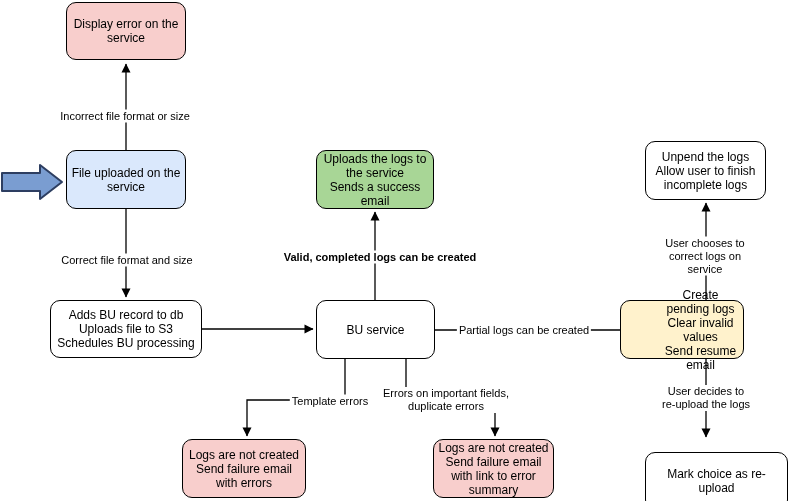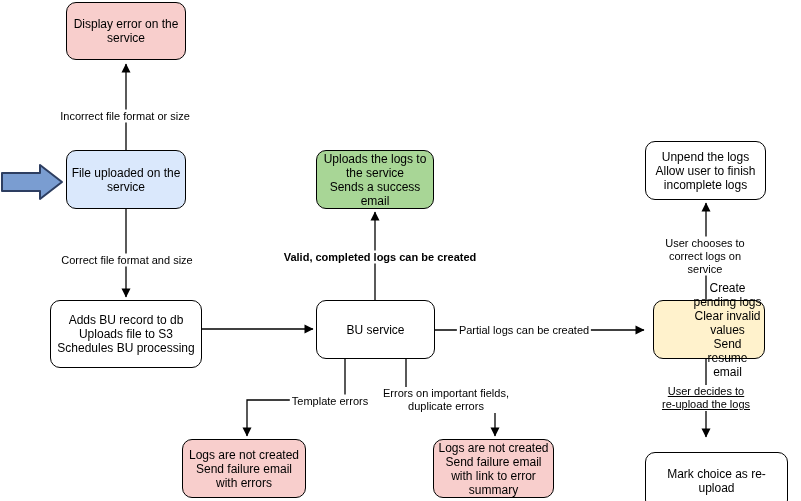--- a/index.html
+++ b/index.html
@@ -76,29 +76,29 @@
   </svg>
 
   <svg style="position:absolute; left:0; top:160px;" width="70" height="45" viewBox="0 0 70 45">
     <polygon points="2,13 40,13 40,5 62,22 40,39 40,31 2,31" fill="#7a9dd1" stroke="#2d3e61" stroke-width="2" stroke-linejoin="round"></polygon>
   </svg>
 
   <div class="node fill-pink" style="left:66px;  top:2px;   width:120px; height:58px;">Display error on the
 service</div>
   <div class="node fill-blue" style="left:66px;  top:150px; width:120px; height:59px;">File uploaded on the
 service</div>
-  <div class="node fill-white" style="left:50px;  top:300px; width:152px; height:68px;">Adds BU record to db
+  <div class="node fill-white" style="left:50px;  top:300px; width:152px; height:58px;">Adds BU record to db
 Uploads file to S3
 Schedules BU processing</div>
   <div class="node fill-white" style="left:316px; top:300px; width:119px; height:59px;">BU service</div>
   <div class="node fill-green" style="left:316px; top:150px; width:118px; height:59px;">Uploads the logs to
 the service
 Sends a success
 email</div>
-  <div class="node fill-yellow" style="left:653px; top:300px; width:112px; height:59px;padding-left:39px;">Create pending logs
+  <div class="node fill-yellow" style="left:620px; top:300px; width:124px; height:59px;padding-left:39px;">Create pending logs
 Clear invalid values
 Send resume email</div>
   <div class="node fill-white" style="left:645px; top:141px; width:121px; height:59px;">Unpend the logs
 Allow user to finish
 incomplete logs</div>
   <div class="node fill-white" style="left:645px; top:452px; width:143px; height:58px;">Mark choice as re-
 upload</div>
   <div class="node fill-pink" style="left:182px; top:439px; width:124px; height:59px;">Logs are not created
 Send failure email
 with errors</div>
@@ -108,15 +108,15 @@
 summary</div>
 
   <div class="edge-label" style="left:125px; top:116px;">Incorrect file format or size</div>
   <div class="edge-label" style="left:127px; top:260px;">Correct file format and size</div>
   <div class="edge-label" style="left:380px; top:257px;font-weight:bold;">Valid, completed logs can be created</div>
   <div class="edge-label" style="left:524px; top:330px;text-align:right;">Partial logs can be created</div>
   <div class="edge-label" style="left:330px; top:401px;">Template errors</div>
   <div class="edge-label" style="left:446px; top:400px;">Errors on important fields,
 duplicate errors</div>
   <div class="edge-label" style="left:705px; top:256px;">User chooses to correct logs on service</div>
-  <div class="edge-label" style="left:706px; top:398px;text-decoration:underline;">User decides to re-upload the logs</div>
+  <div class="edge-label" style="left:706px; top:398px;">User decides to re-upload the logs</div>
 
 </div>
 
 </body></html>

